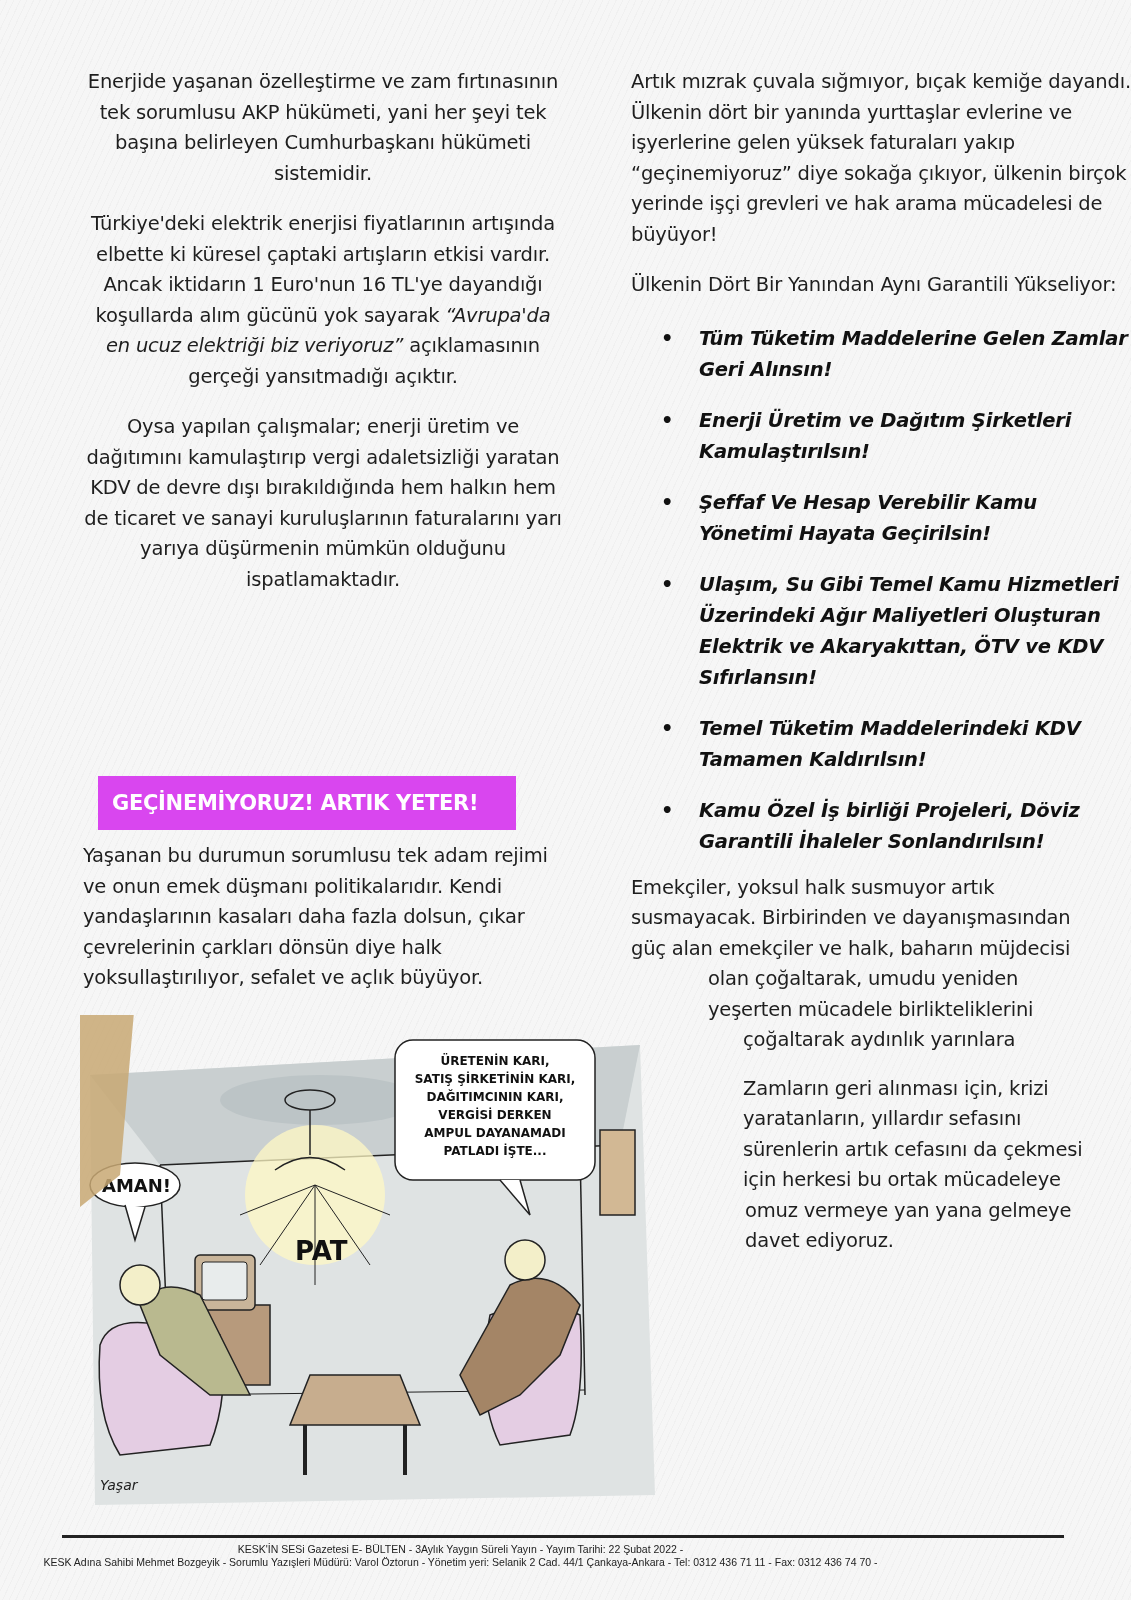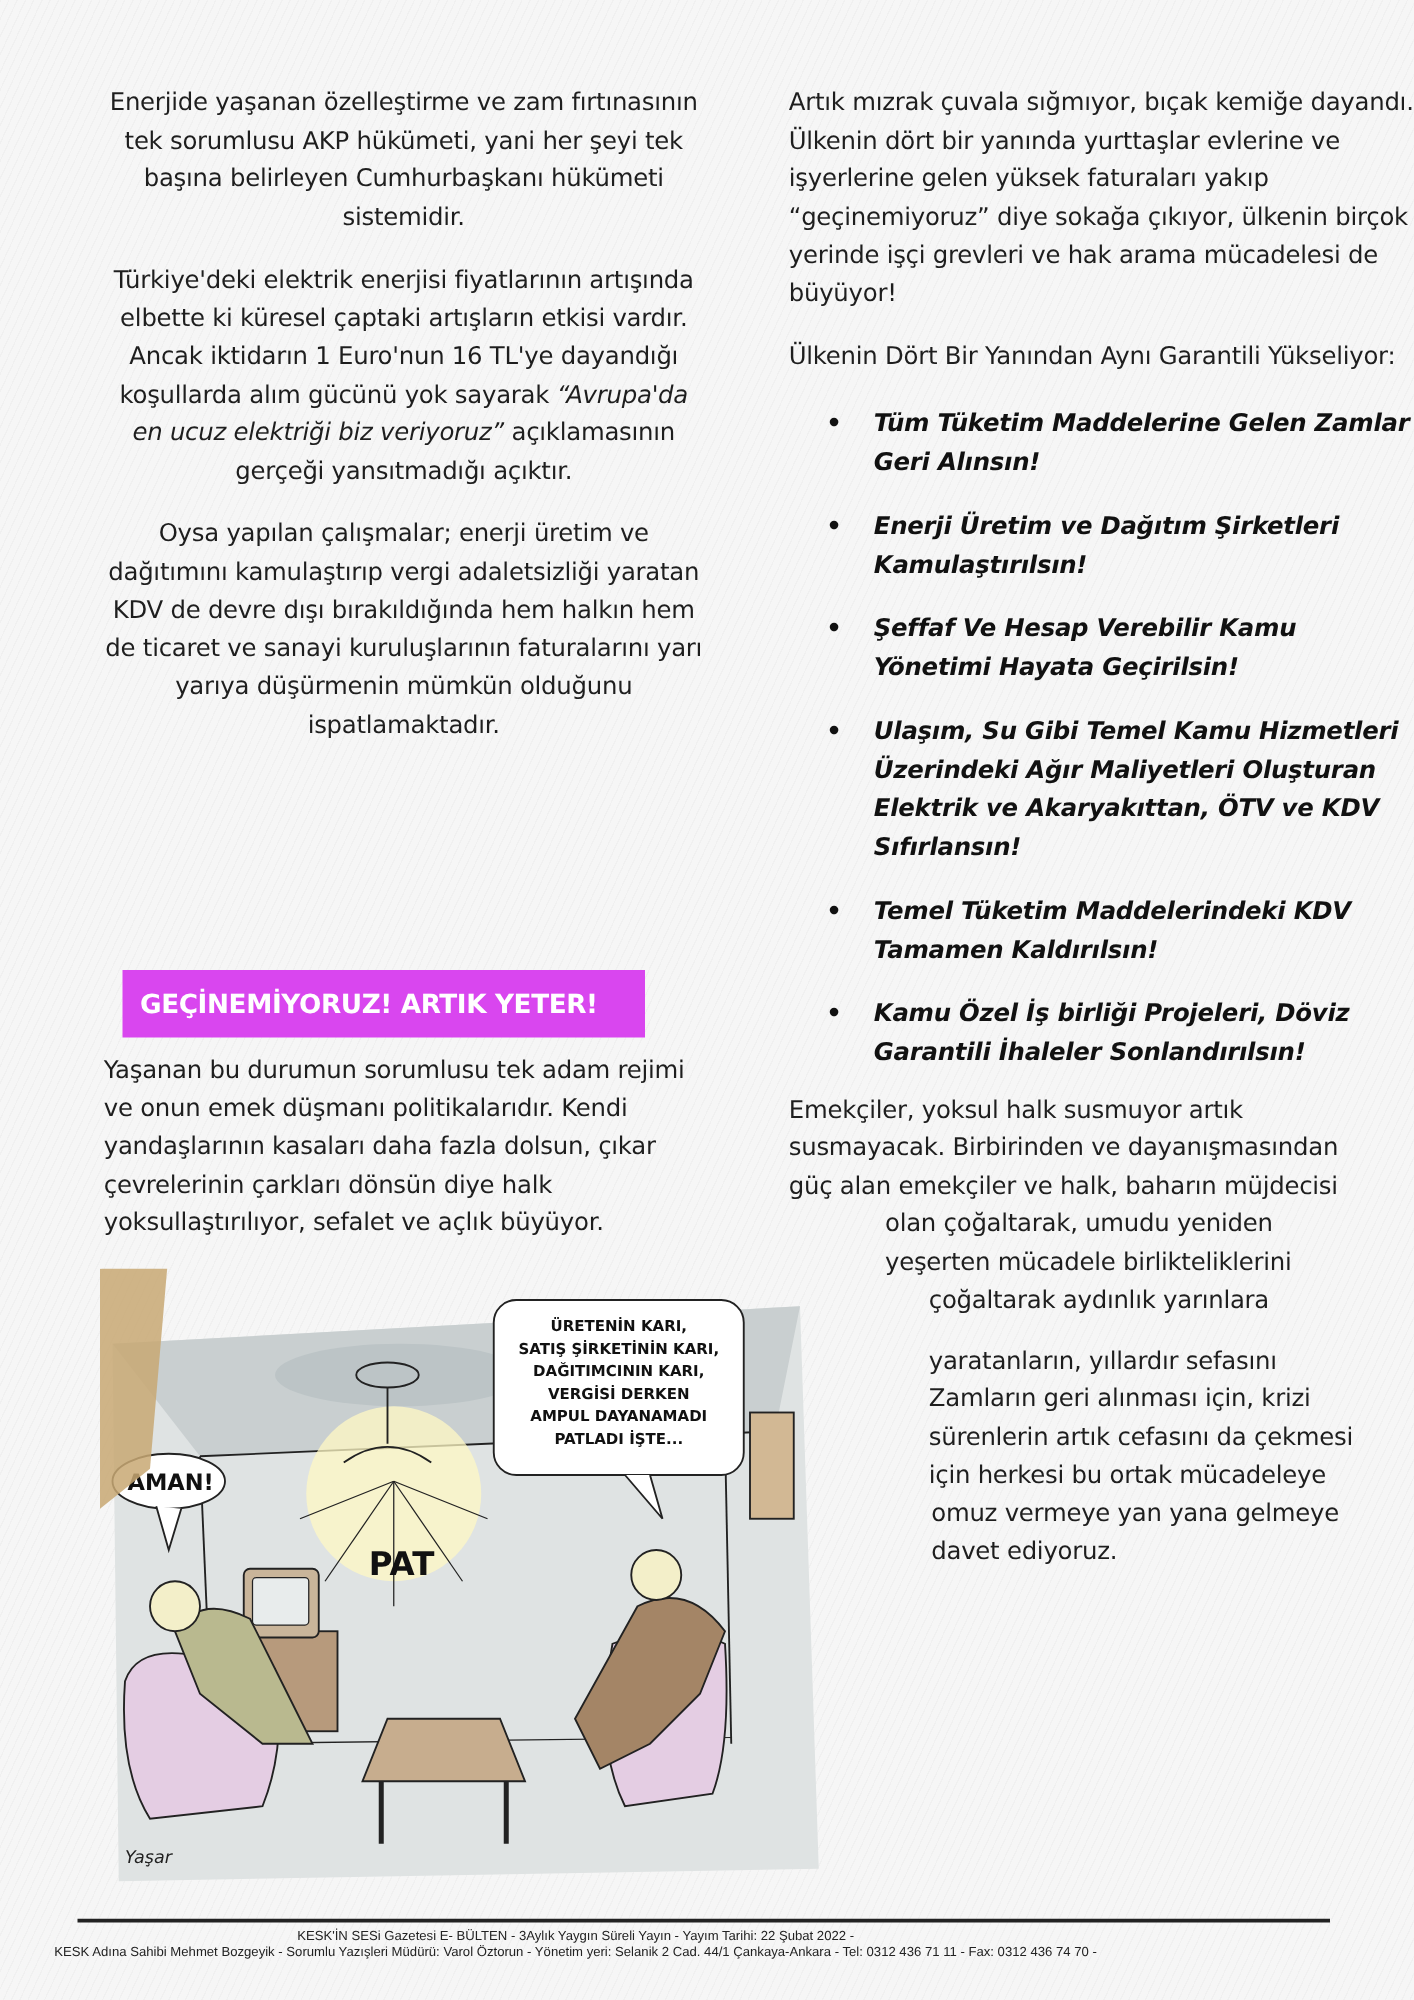--- a/index.html
+++ b/index.html
@@ -70,22 +70,22 @@
   </ul>
   <div style="margin-top:-4px">
     <div>Emekçiler, yoksul halk susmuyor artık</div>
     <div>susmayacak. Birbirinden ve dayanışmasından</div>
     <div>güç alan emekçiler ve halk, baharın müjdecisi</div>
     <div class="indent1">olan çoğaltarak, umudu yeniden</div>
     <div class="indent1">yeşerten mücadele birlikteliklerini</div>
     <div class="indent2">çoğaltarak aydınlık yarınlara</div>
   </div>
   <div style="margin-top:18px">
+    <div class="indent2">Zamların geri alınması için, krizi</div>
     <div class="indent2">yaratanların, yıllardır sefasını</div>
-    <div class="indent2">Zamların geri alınması için, krizi</div>
     <div class="indent2">sürenlerin artık cefasını da çekmesi</div>
     <div class="indent2">için herkesi bu ortak mücadeleye</div>
     <div class="indent3">omuz vermeye yan yana gelmeye</div>
     <div class="indent3">davet ediyoruz.</div>
   </div>
 </div>
 
 <svg id="cartoon" viewBox="0 0 580 500">
   <polygon points="10,60 560,30 575,480 15,490" fill="#dfe3e3"></polygon>
   <polygon points="10,60 560,30 540,130 80,150" fill="#c9cfd0"></polygon>

